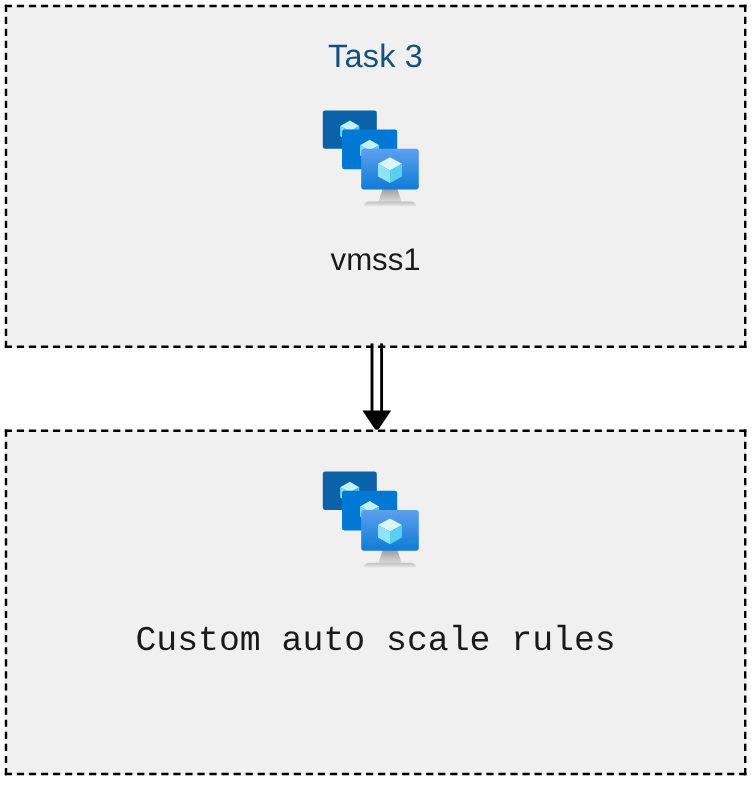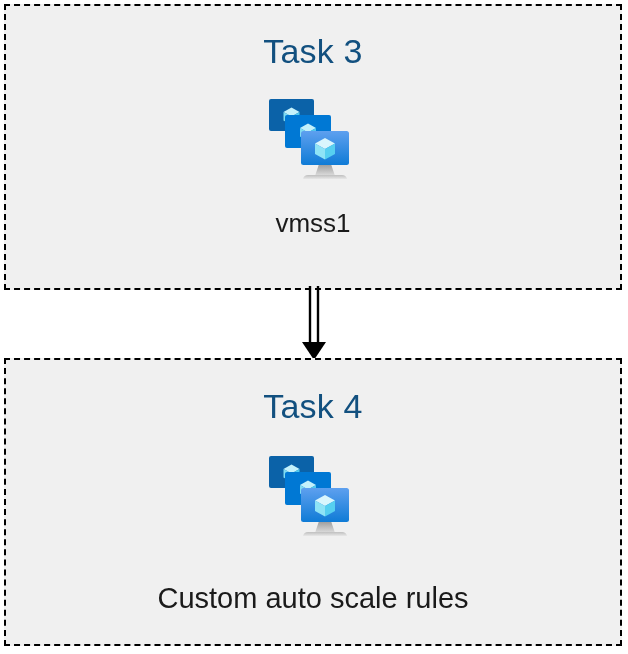--- a/index.html
+++ b/index.html
@@ -39,21 +39,21 @@
   }
   #box-task4 {
     left: 4px;
     top: 358px;
     width: 618px;
     height: 288px;
   }
 
   .task-title {
     color: #12507f;
-    font-size: 34px;
+    font-size: 27px;
     line-height: 1;
     letter-spacing: 0.2px;
     white-space: nowrap;
   }
   #box-task3 .task-title { margin-top: 28px; }
   #box-task4 .task-title { margin-top: 29px; }
 
   
   .vmss-icon {
     display: block;
@@ -66,21 +66,21 @@
     text-align: center;
     color: #1a1a1a;
   }
   .caption-line {
     display: block;
     font-size: 26px;
     line-height: 1.32;
     white-space: nowrap;
   }
   #box-task3 .caption-block { margin-top: 16px; }
-  #box-task4 .caption-block { margin-top: 32px; }
+  #box-task4 .caption-block { margin-top: 32px; font-family: Liberation Mono, monospace; }
   #box-task4 .caption-line { font-size: 29px; }
 
   
   #connector {
     position: absolute;
     left: 290px;
     top: 286px;
     width: 48px;
     height: 74px;
   }
@@ -147,21 +147,20 @@
     </div>
   </div>
 
   <svg id="connector" viewBox="0 0 48 74" xmlns="http://www.w3.org/2000/svg">
     <line x1="20" y1="0" x2="20" y2="58" stroke="#000000" stroke-width="2.4"></line>
     <line x1="28" y1="0" x2="28" y2="58" stroke="#000000" stroke-width="2.4"></line>
     <polygon points="12,56 36,56 24,74" fill="#000000"></polygon>
   </svg>
 
   <div class="task-box" id="box-task4">
-    <div class="task-title">Task 4</div>
 
     <svg class="vmss-icon" width="110" height="100" viewBox="0 0 110 100" xmlns="http://www.w3.org/2000/svg">
       <defs>
         <linearGradient id="frontScreen4" x1="0" y1="0" x2="0" y2="1">
           <stop offset="0%" stop-color="#5ea0ef"></stop>
           <stop offset="100%" stop-color="#0f7bd6"></stop>
         </linearGradient>
         <linearGradient id="standGrad4" x1="0" y1="0" x2="0" y2="1">
           <stop offset="0%" stop-color="#9a9a9a"></stop>
           <stop offset="100%" stop-color="#dedede"></stop>

